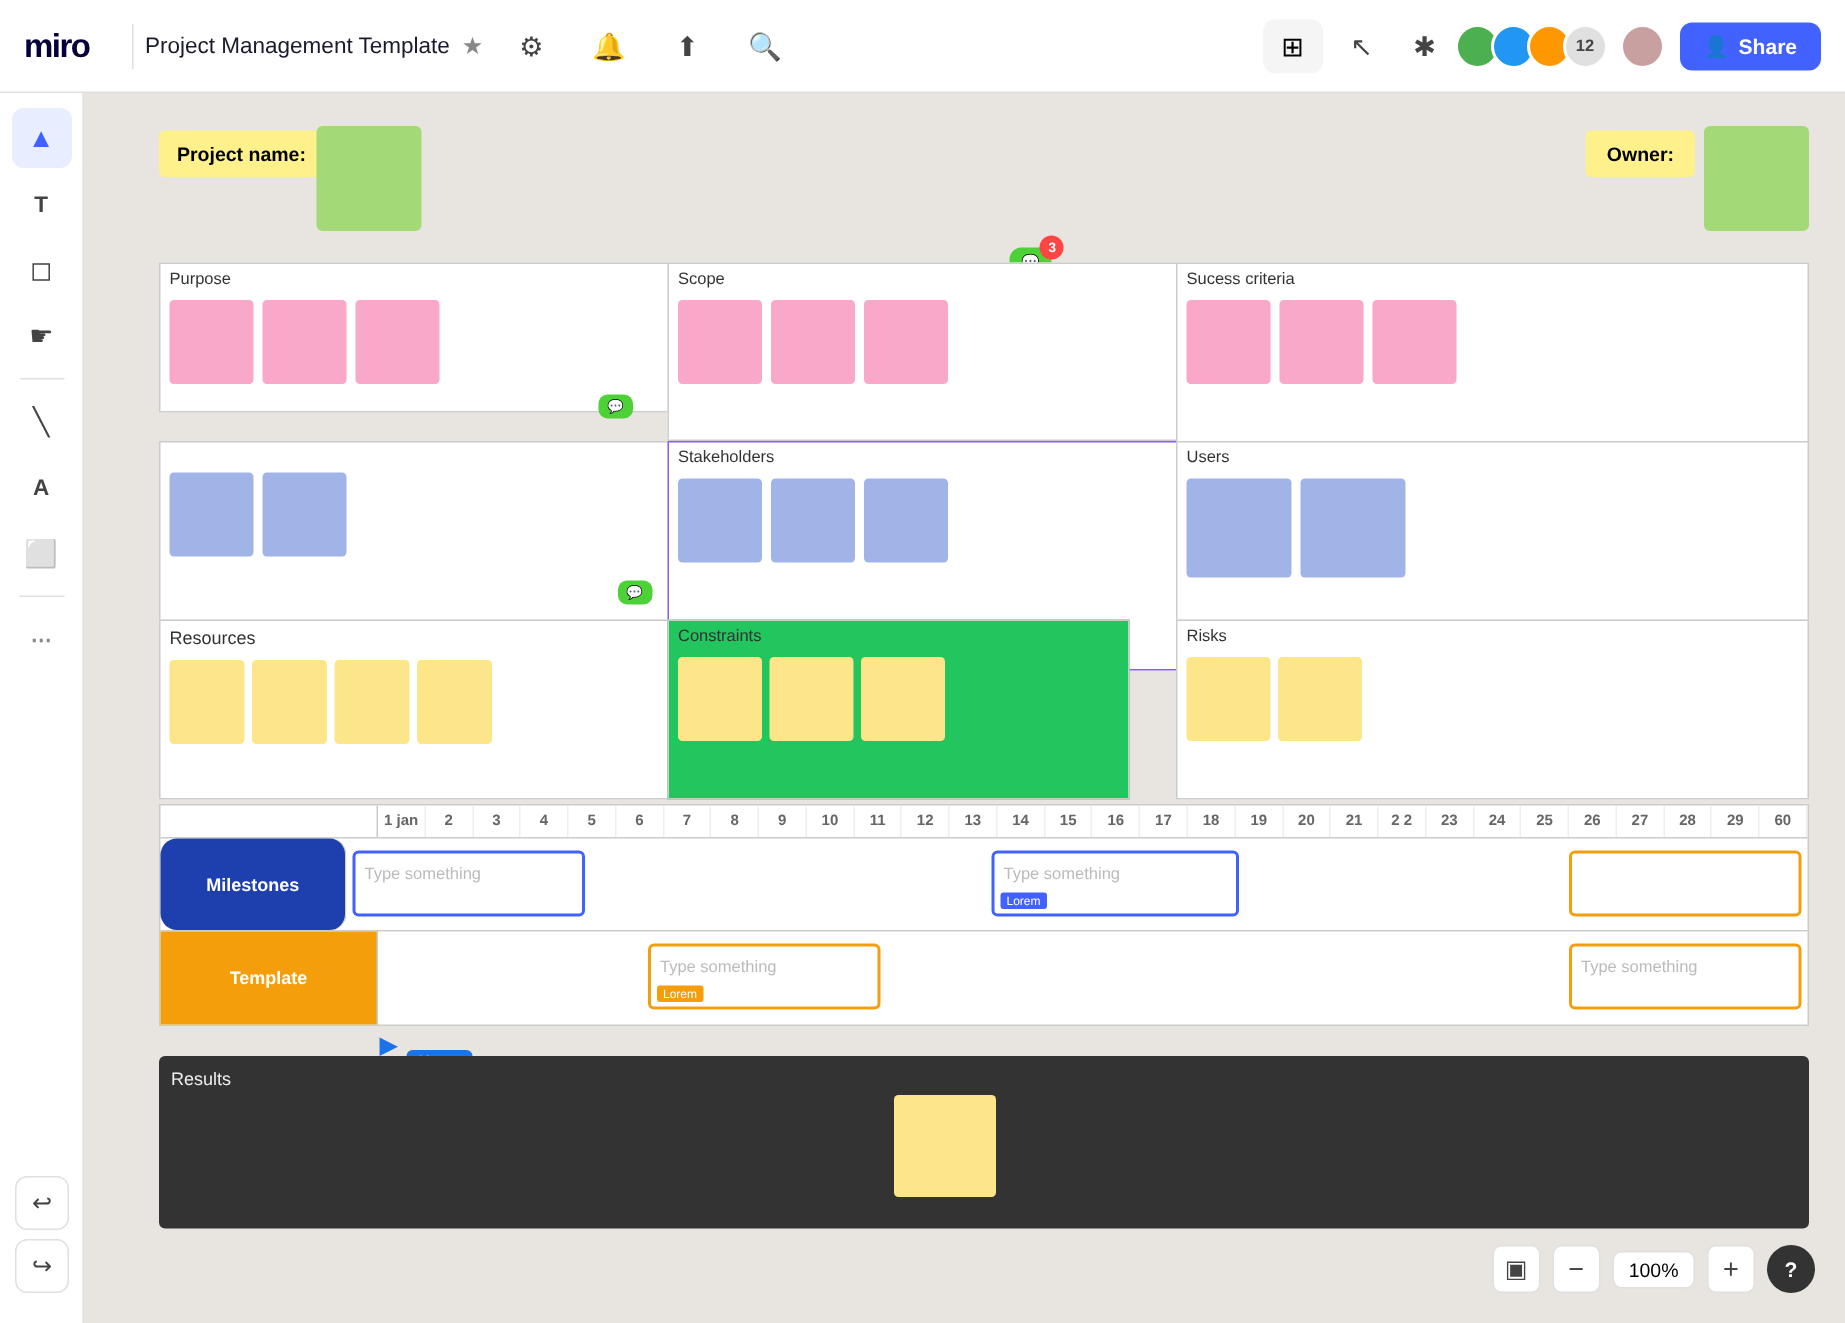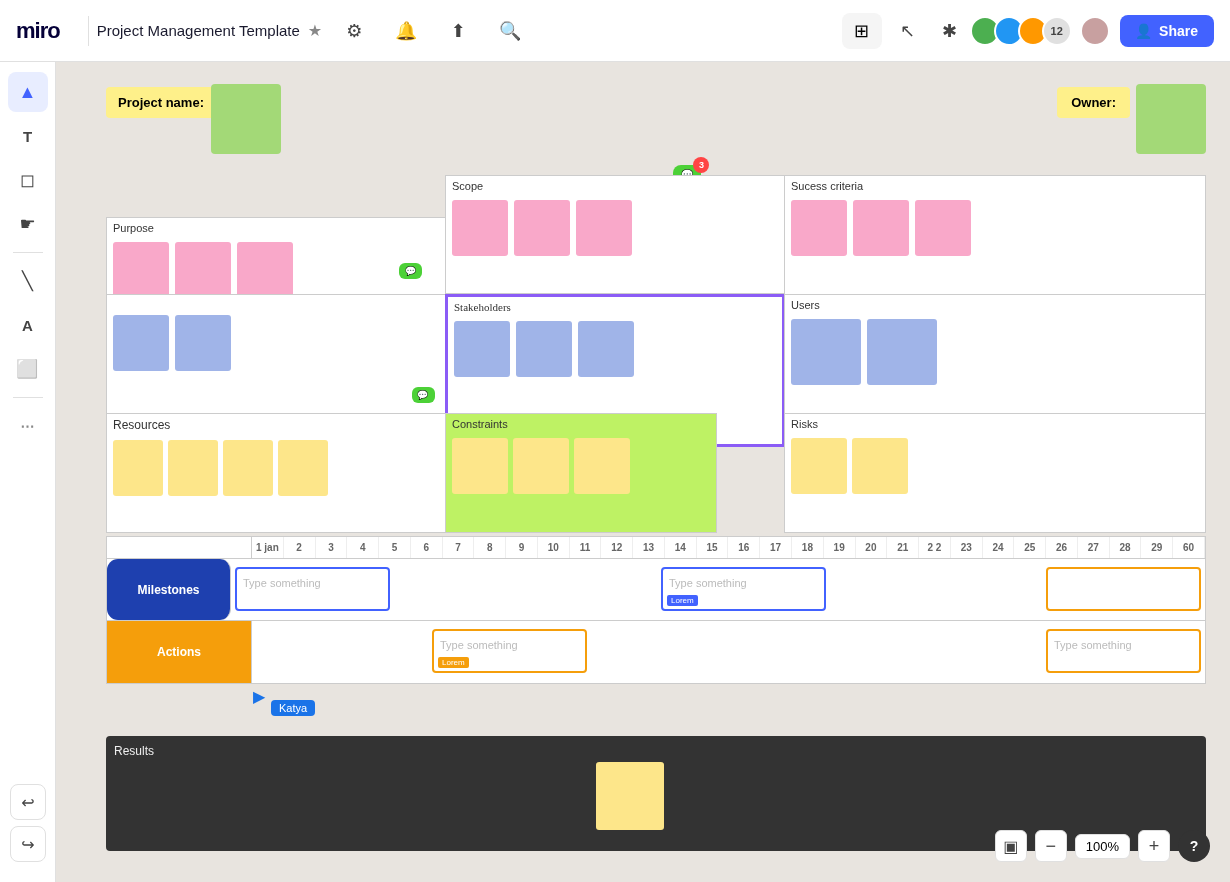--- a/index.html
+++ b/index.html
@@ -191,21 +191,21 @@
     </div>
 
     <div class="cursor-arrow" style="top:195px;left:688px;">▶</div>
     <div class="cursor-label" style="top:200px;left:700px;background:#e91e63;">Sonya</div>
 
     <div class="cursor-arrow2" style="top:625px;left:197px;">▶</div>
     <div class="cursor-label2" style="top:638px;left:215px;background:#1a73e8;">Katya</div>
 
     <div style="position:absolute;top:113px;left:50px;right:24px;">
 
-      <div style="position:absolute;top:0;left:0;width:340px;height:100px;border:1px solid #ccc;background:#fff;margin-top:42px;">
+      <div style="position:absolute;top:0;left:0;width:340px;height:100px;border:1px solid #ccc;background:#fff;">
         <div style="font-size:11px;color:#333;padding:4px 6px;">Purpose</div>
         <div style="display:flex;gap:6px;padding:4px 6px;">
           <div class="sticky sticky-pink"></div>
           <div class="sticky sticky-pink"></div>
           <div class="sticky sticky-pink"></div>
         </div>
       </div>
 
       <div class="msg-bubble" style="top:88px;left:293px;">💬</div>
 
@@ -229,21 +229,21 @@
 
       <div style="position:absolute;top:119px;left:0;width:340px;height:120px;border:1px solid #ccc;background:#fff;">
         <div style="display:flex;gap:6px;padding:20px 6px 4px;">
           <div class="sticky sticky-blue"></div>
           <div class="sticky sticky-blue"></div>
         </div>
 
         <div class="msg-bubble" style="position:absolute;bottom:10px;right:10px;">💬</div>
       </div>
 
-      <div style="position:absolute;top:119px;left:339px;width:340px;height:153px;border:3px solid #8b5cf6;background:#fff;font-family:Liberation Serif, serif;">
+      <div style="position:absolute;top:119px;left:339px;width:340px;height:153px;border:1px solid #8b5cf6;background:#fff;">
         <div style="font-size:11px;color:#333;padding:4px 6px;">Stakeholders</div>
         <div style="display:flex;gap:6px;padding:4px 6px;">
           <div class="sticky sticky-blue"></div>
           <div class="sticky sticky-blue"></div>
           <div class="sticky sticky-blue"></div>
         </div>
       </div>
 
       <div style="position:absolute;top:119px;left:678px;right:0;height:120px;border:1px solid #ccc;background:#fff;">
         <div style="font-size:11px;color:#333;padding:4px 6px;">Users</div>
@@ -258,21 +258,21 @@
       <div style="position:absolute;top:238px;left:0;width:340px;height:120px;border:1px solid #ccc;background:#fff;">
         <div style="font-size:12px;color:#333;padding:4px 6px;">Resources</div>
         <div style="display:flex;gap:5px;padding:4px 6px;flex-wrap:wrap;">
           <div class="sticky sticky-yellow" style="width:50px;height:56px;"></div>
           <div class="sticky sticky-yellow" style="width:50px;height:56px;"></div>
           <div class="sticky sticky-yellow" style="width:50px;height:56px;"></div>
           <div class="sticky sticky-yellow" style="width:50px;height:56px;"></div>
         </div>
       </div>
 
-      <div style="position:absolute;top:238px;left:339px;width:272px;height:120px;border:1px solid #ccc;background:#bef264;">
+      <div style="position:absolute;top:238px;left:339px;width:308px;height:120px;border:1px solid #ccc;background:#22c55e;">
         <div style="font-size:11px;color:#333;padding:4px 6px;">Constraints</div>
         <div style="display:flex;gap:5px;padding:4px 6px;">
           <div class="sticky sticky-yellow" style="width:56px;height:56px;"></div>
           <div class="sticky sticky-yellow" style="width:56px;height:56px;"></div>
           <div class="sticky sticky-yellow" style="width:56px;height:56px;"></div>
         </div>
       </div>
 
       <div style="position:absolute;top:238px;left:678px;right:0;height:120px;border:1px solid #ccc;background:#fff;">
         <div style="font-size:11px;color:#333;padding:4px 6px;">Risks</div>
@@ -336,37 +336,37 @@
             <div style="position:absolute;bottom:3px;left:4px;background:#4262ff;color:#fff;font-size:8px;padding:1px 4px;border-radius:2px;">Lorem</div>
           </div>
 
           <div style="position:absolute;right:4px;top:8px;width:155px;height:44px;border:2px solid #f59e0b;border-radius:4px;background:#fff;padding:4px 6px;">
           </div>
         </div>
       </div>
 
       <div style="display:flex;height:62px;">
         <div style="width:145px;flex-shrink:0;border-right:1px solid #ccc;background:#f59e0b;display:flex;align-items:center;justify-content:center;">
-          <span style="color:#fff;font-size:12px;font-weight:700;">Actions</span>
+          <span style="color:#fff;font-size:12px;font-weight:700;">Template</span>
         </div>
         <div style="flex:1;position:relative;">
 
           <div style="position:absolute;left:180px;top:8px;width:155px;height:44px;border:2px solid #f59e0b;border-radius:4px;background:#fff;padding:4px 6px;">
             <span style="font-size:11px;color:#bbb;">Type something</span>
             <div style="position:absolute;bottom:3px;left:4px;background:#f59e0b;color:#fff;font-size:8px;padding:1px 4px;border-radius:2px;">Lorem</div>
           </div>
 
           <div style="position:absolute;right:4px;top:8px;width:155px;height:44px;border:2px solid #f59e0b;border-radius:4px;background:#fff;padding:4px 6px;">
             <span style="font-size:11px;color:#bbb;">Type something</span>
           </div>
         </div>
       </div>
     </div>
 
-    <div style="position:absolute;top:642px;left:50px;right:24px;background:#333;min-height:115px;border-radius:4px;padding:8px;margin-top:32px;">
+    <div style="position:absolute;top:642px;left:50px;right:24px;background:#333;min-height:115px;border-radius:4px;padding:8px;">
       <div style="color:#eee;font-size:12px;font-weight:500;">Results</div>
       <div style="position:absolute;left:490px;top:26px;width:68px;height:68px;background:#fde68a;border-radius:3px;"></div>
     </div>
 
   </div>
 </div>
 
 <div id="bottom-left">
   <div class="undo-redo">↩</div>
   <div class="undo-redo">↪</div>

